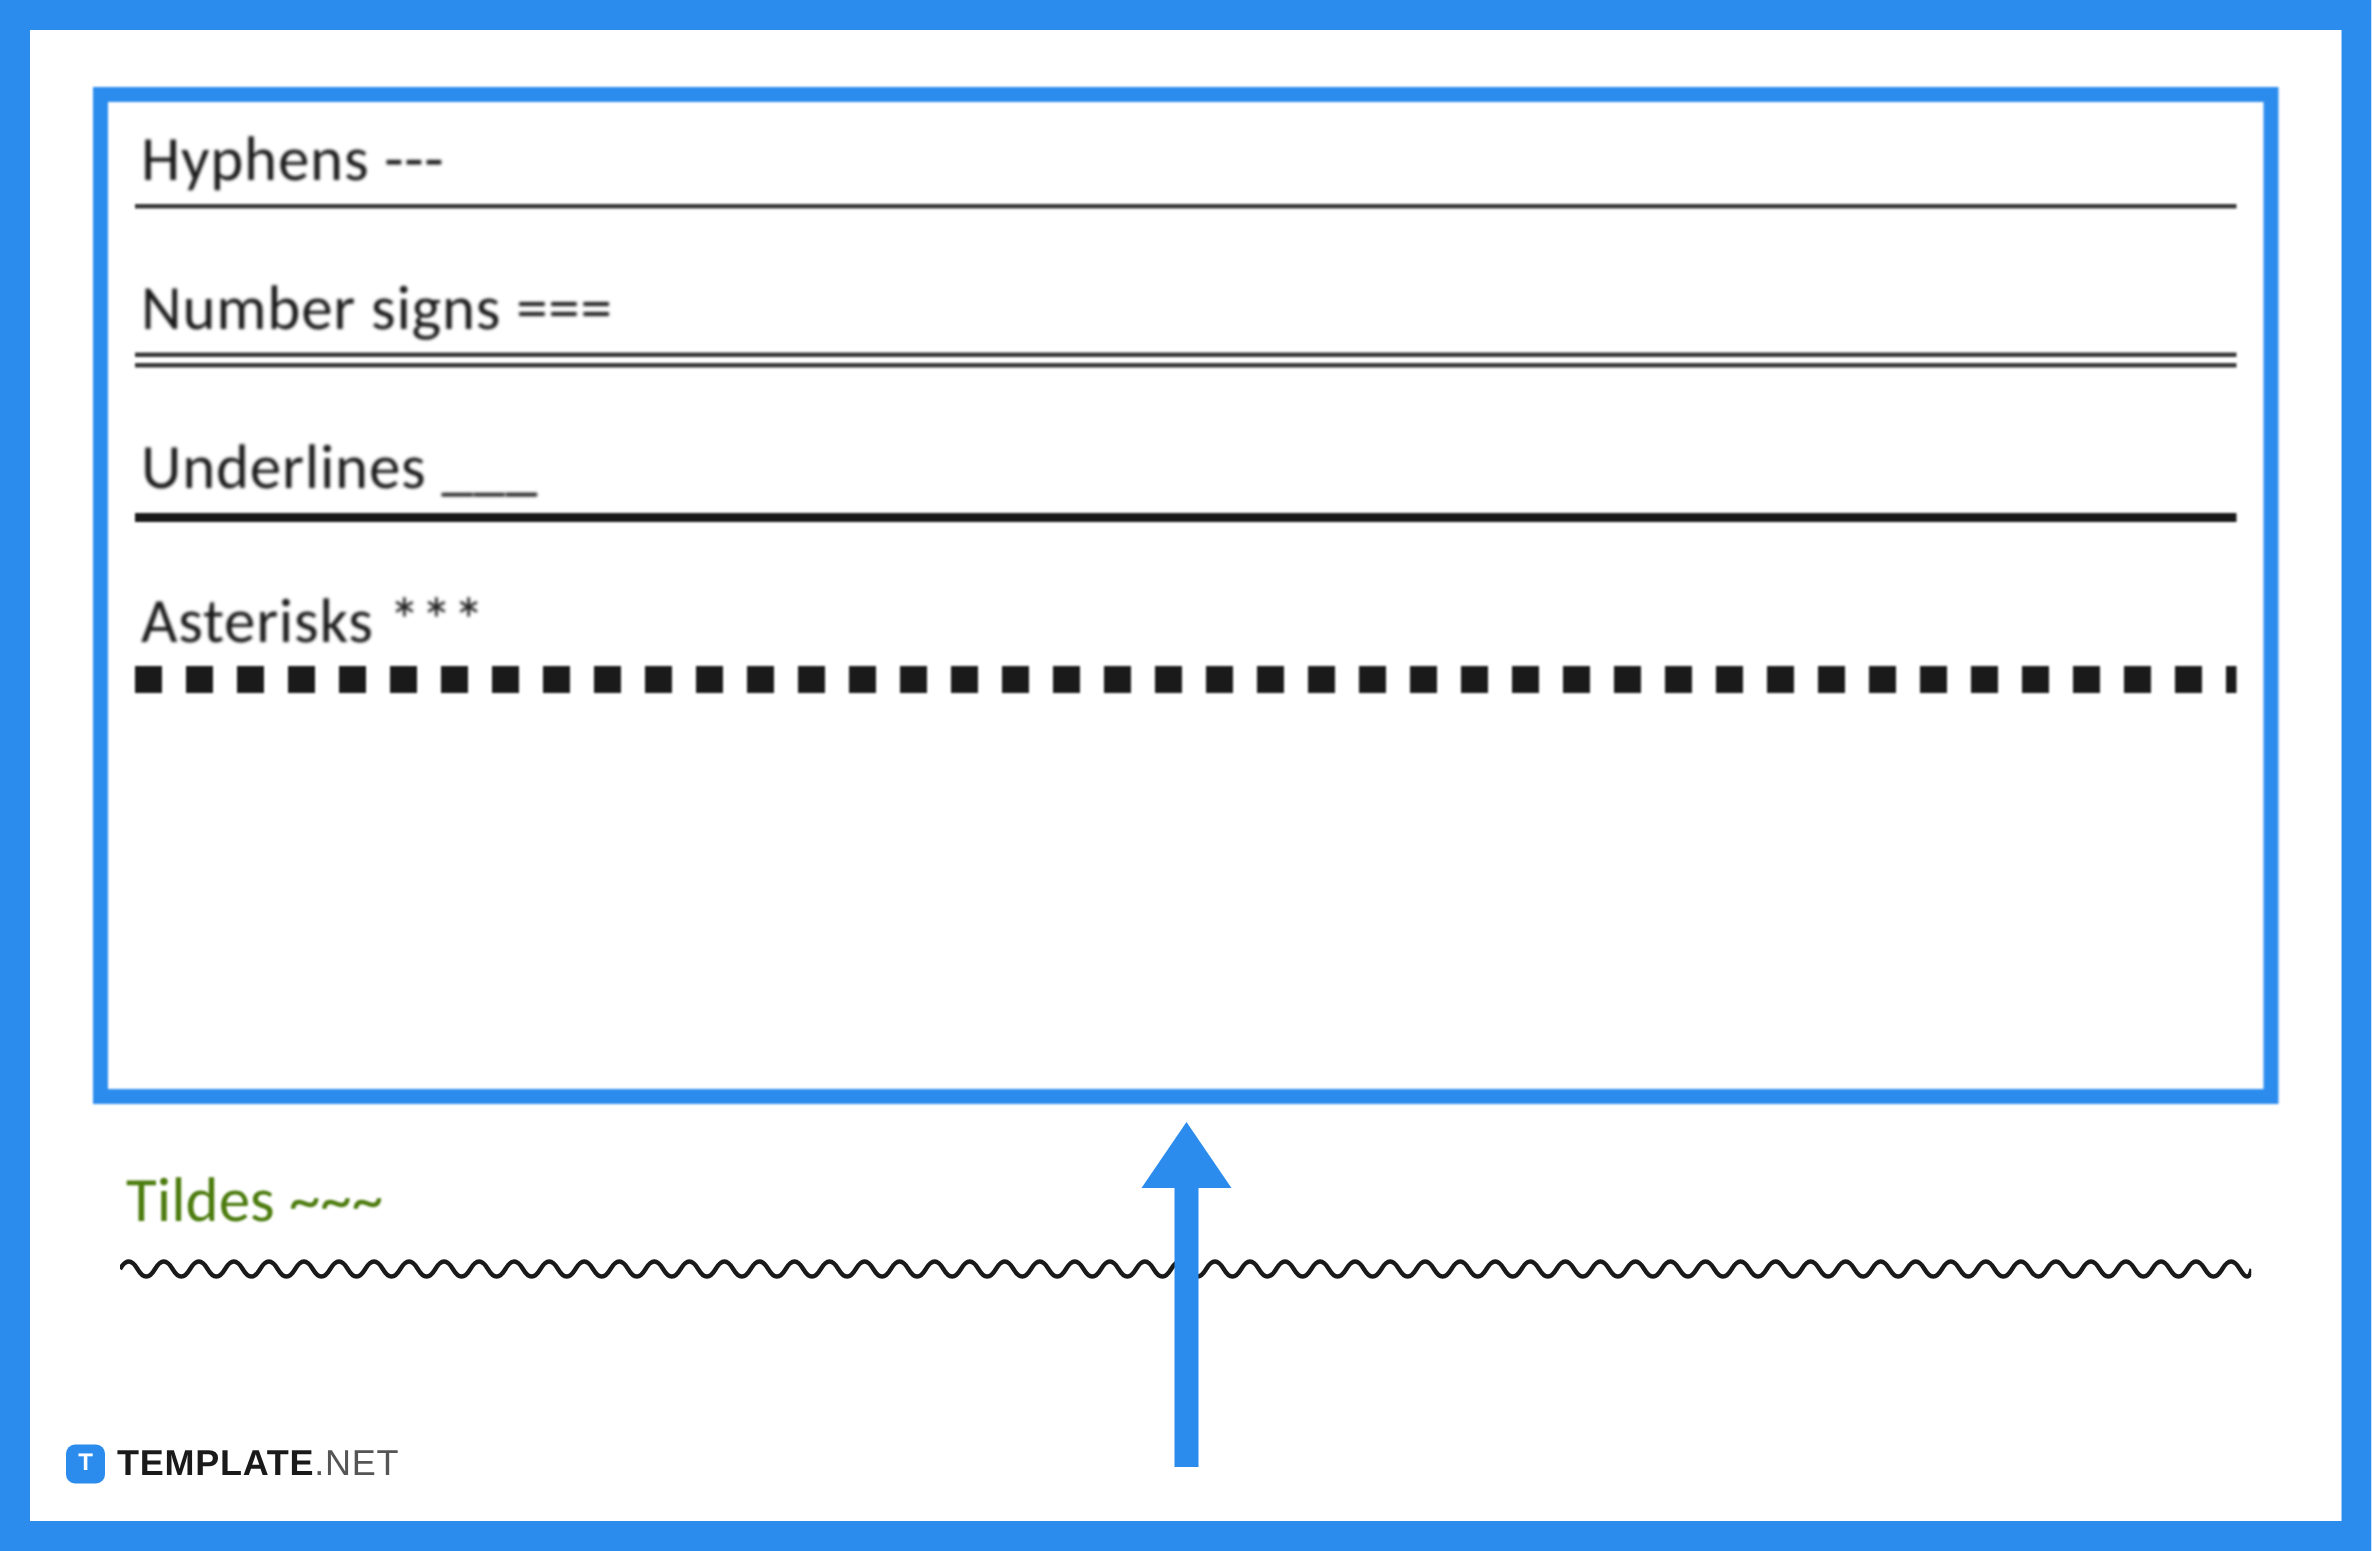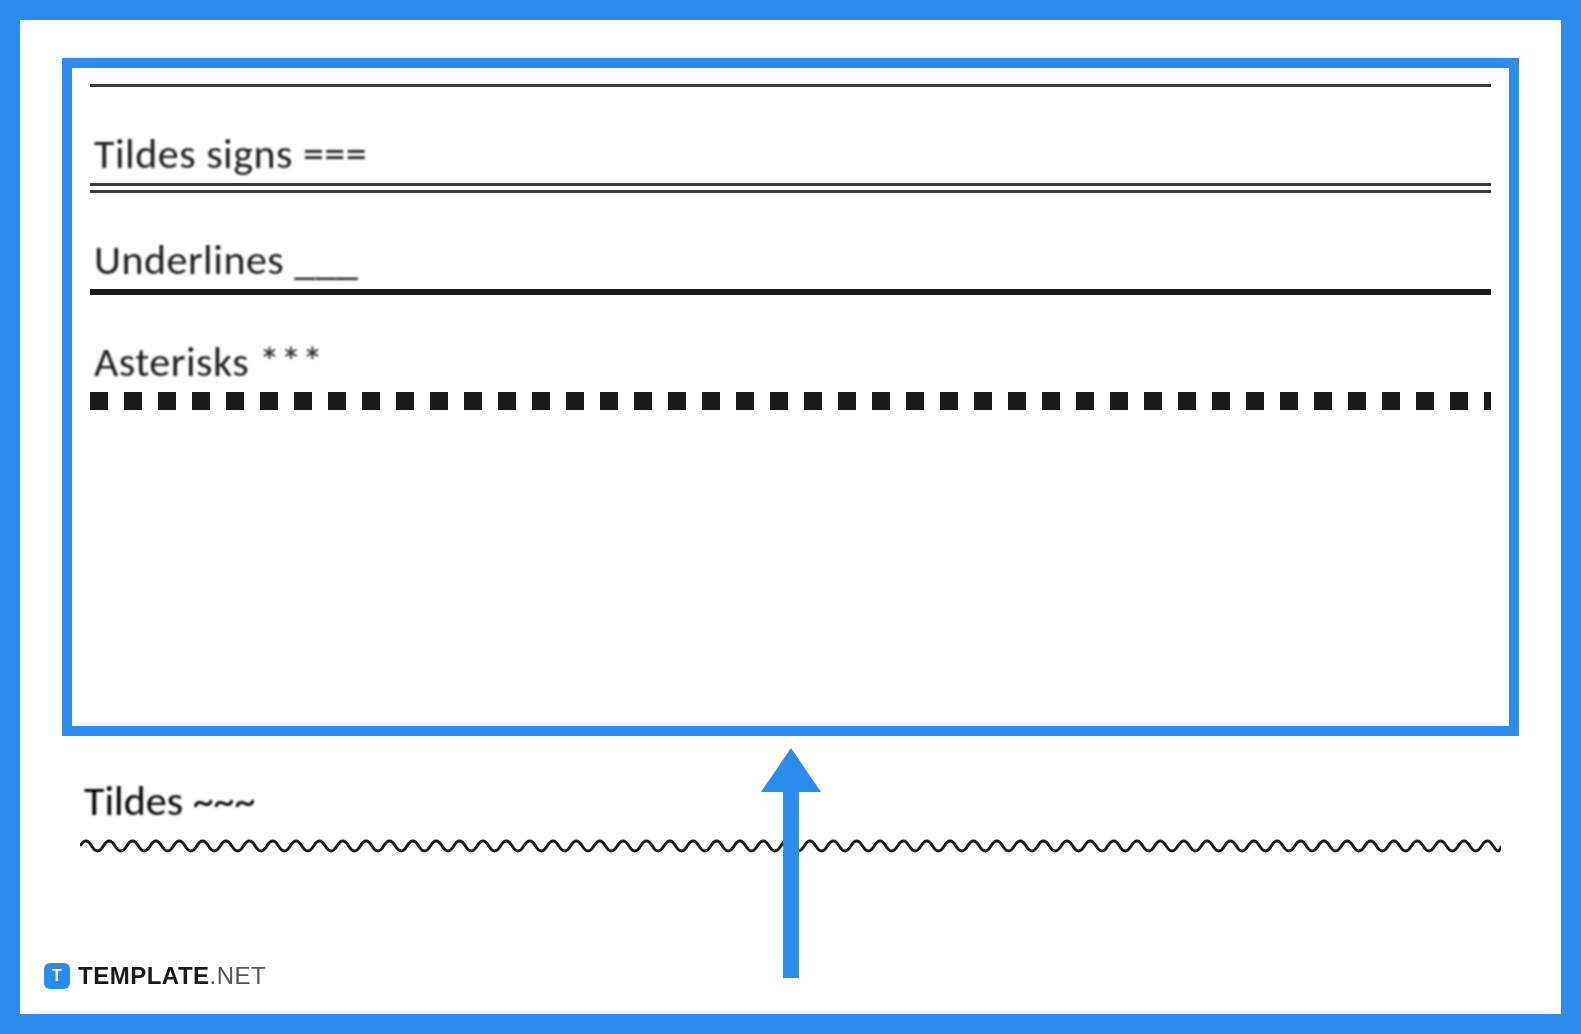--- a/index.html
+++ b/index.html
@@ -75,21 +75,21 @@
         linear-gradient(#3a3a3a,#3a3a3a) 0 20px/100% 2px no-repeat;
     }
     .outside-section {
       position: absolute;
       top: 758px;
       left: 60px;
       right: 60px;
     }
     .outside-label {
       font-size: 42px;
-      color: #000000;
+      color: #4d7c0f;
       line-height: 1.1;
       padding-left: 4px;
       margin-bottom: 10px;
     }
     .line-tildes {
       height: 20px;
       width: 100%;
       overflow: hidden;
     }
     .line-tildes svg {
@@ -170,25 +170,26 @@
     }
   </style>
 </head>
 <body>
 
 <div class="outer-frame">
 
   <div class="inner-highlight blur2">
 
     <div class="row">
+      <div class="row-label blur">Hyphens ---</div>
       <div class="line-hyphens"></div>
     </div>
 
     <div class="row">
-      <div class="row-label blur">Tildes signs ===</div>
+      <div class="row-label blur">Number signs ===</div>
       <div class="line-equals"></div>
     </div>
 
     <div class="row">
       <div class="row-label blur">Underlines ___</div>
       <div class="line-underlines"></div>
     </div>
 
     <div class="row">
       <div class="row-label blur">Asterisks ***</div>

